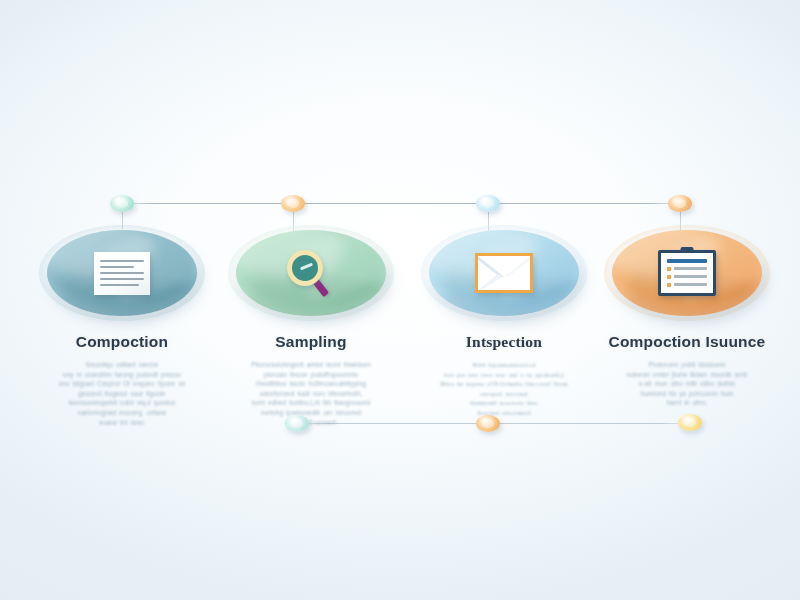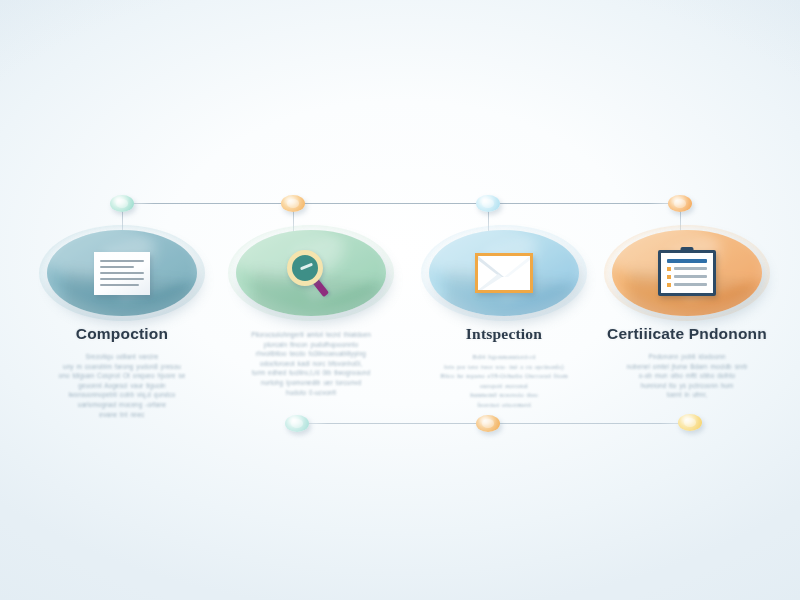--- a/index.html
+++ b/index.html
@@ -160,21 +160,21 @@
     width: 166px;
     height: 96px;
     display: flex;
     align-items: center;
     justify-content: center;
     z-index: 5;
   }
 
   
   .step-title {
-    margin-top: 4px;
+    margin-top: 12px;
     text-align: center;
     font-size: 15.5px;
     font-weight: bold;
     letter-spacing: .2px;
     color: #2d3c4c;
     text-shadow: 0 1px 1.2px rgba(255,255,255,.9), 0 0 2.2px rgba(60,80,100,.22);
   }
 
   .step-body {
     margin: 9px auto 0;
@@ -379,20 +379,21 @@
         <span class="facet-b"></span>
       </div>
       <div class="icon-holder">
         <div class="mag">
           <span class="handle"></span>
           <span class="ring"></span>
           <span class="glint"></span>
         </div>
       </div>
     </div>
+    <div class="step-title">Sampling</div>
     <div class="step-body">
       <span class="ln">Pilorocsolohngerti amtot tecrd thiatdoen</span>
       <span class="ln">plorcaln fincon pudofhqooonnto</span>
       <span class="ln">rhvoitbtloo tecdo fo3lincoeuablilyying</span>
       <span class="ln">odocforoeot kadl norc bfsvonho0i,</span>
       <span class="ln">turm edhed tucliiru,t,/d 0ib tiwogroound</span>
       <span class="ln">nurtohg Ipomonedib uer torcunvd</span>
       <span class="ln">hudoto 0-ucvonfi</span>
     </div>
   </div>
@@ -447,21 +448,21 @@
             <span class="box"></span>
             <span class="ln2"></span>
           </div>
           <div class="row">
             <span class="box"></span>
             <span class="ln2"></span>
           </div>
         </div>
       </div>
     </div>
-    <div class="step-title">Certiiicate Pndononn</div>
+    <div class="step-title">Compoction Isuunce</div>
     <div class="step-body">
       <span class="ln">Pndononn pobti idodoonn</span>
       <span class="ln">nobenel omtel jtunw Bdarn mocidb snrb</span>
       <span class="ln">o-ob mun olbo mftt obbo doihto</span>
       <span class="ln">hureiond tto ys pctrcoonn hum</span>
       <span class="ln">toent in ufmr,</span>
     </div>
   </div>
 
   <div class="conn-line thin" style="left:296px; top:423px; width:396px;"></div>

